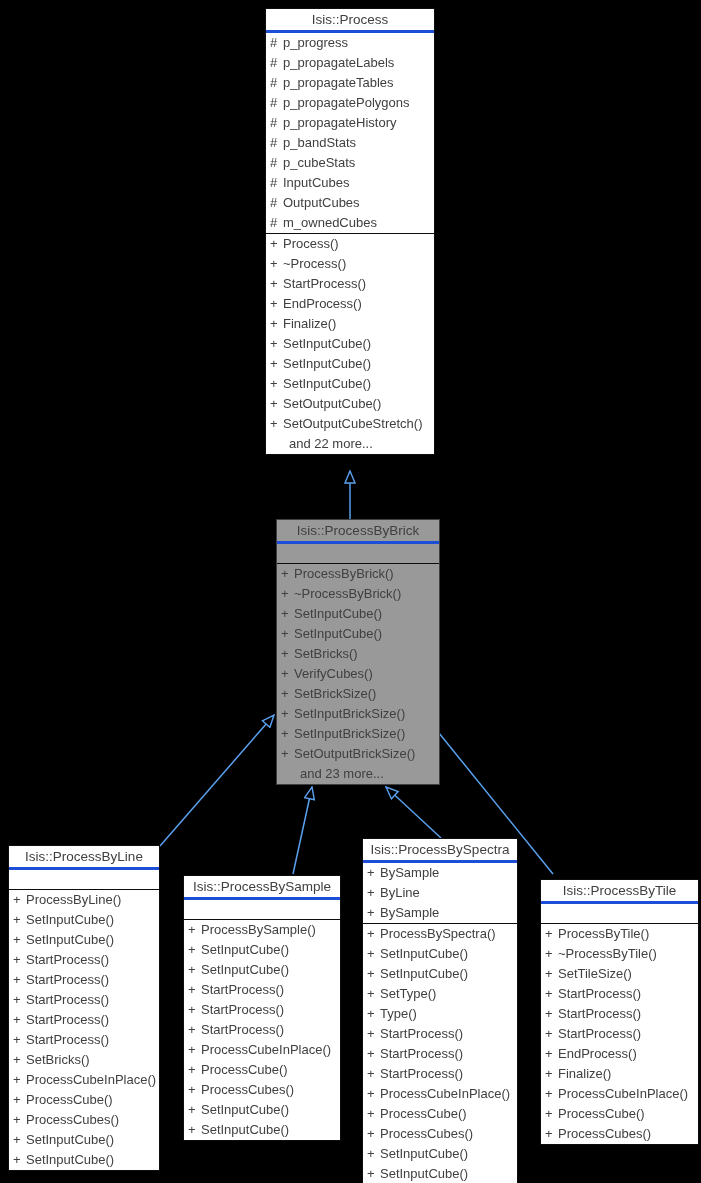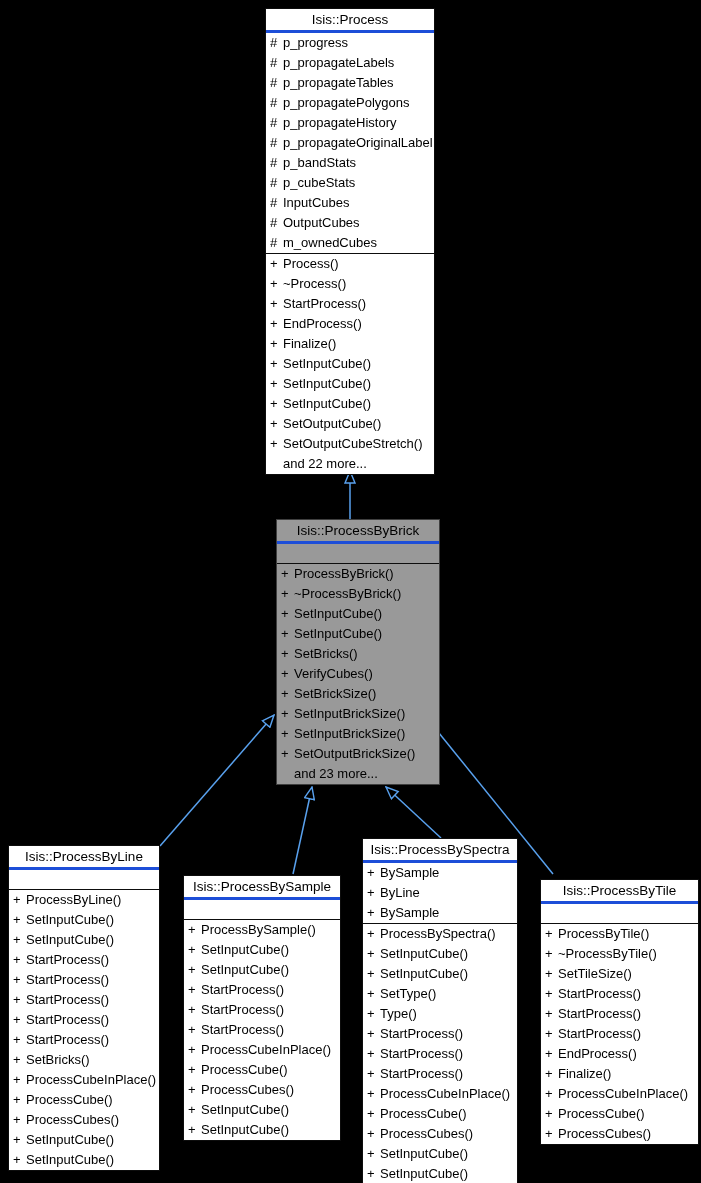--- a/index.html
+++ b/index.html
@@ -11,21 +11,21 @@
     overflow: hidden;
   }
   #canvas { position: absolute; inset: 0; width: 701px; height: 1183px; }
   #edges-svg { position: absolute; left: 0; top: 0; z-index: 1; pointer-events: none; }
 
   .uml-box {
     position: absolute;
     z-index: 2;
     background: #ffffff;
     border: 1px solid #0d0d0d;
-    color: #000000;
+    color: #404040;
     box-sizing: border-box;
   }
   .uml-box.highlight {
     background: #999999;
     border-color: #3f3f3f;
   }
   .uml-title {
     height: 21px;
     line-height: 21px;
     text-align: center;
@@ -40,21 +40,21 @@
   }
   .member-row {
     height: 20px;
     line-height: 20px;
     font-size: 13px;
     padding-left: 4px;
     white-space: nowrap;
     overflow: hidden;
   }
   .member-row .prefix { display: inline-block; width: 13px; }
-  .member-row.more-row { padding-left: 17px; }
+  .member-row.more-row { padding-left: 23px; }
 
   
   #box-process          { left: 265px; top: 8px;   width: 170px; }
   #box-processbybrick   { left: 276px; top: 519px; width: 164px; }
   #box-processbyline    { left: 8px;   top: 845px; width: 152px; }
   #box-processbysample  { left: 183px; top: 875px; width: 158px; }
   #box-processbyspectra { left: 362px; top: 838px; width: 156px; }
   #box-processbytile    { left: 540px; top: 879px; width: 159px; }
 </style>
 </head>
@@ -76,21 +76,20 @@
   </svg>
 
   <div id="box-process" class="uml-box">
     <div class="uml-title">Isis::Process</div>
     <div class="attrs-section">
         <div class="member-row"><span class="prefix">#</span><span>p_progress</span></div>
         <div class="member-row"><span class="prefix">#</span><span>p_propagateLabels</span></div>
         <div class="member-row"><span class="prefix">#</span><span>p_propagateTables</span></div>
         <div class="member-row"><span class="prefix">#</span><span>p_propagatePolygons</span></div>
         <div class="member-row"><span class="prefix">#</span><span>p_propagateHistory</span></div>
-        <div class="member-row"><span class="prefix">#</span><span>p_propagateOriginalLabel</span></div>
         <div class="member-row"><span class="prefix">#</span><span>p_bandStats</span></div>
         <div class="member-row"><span class="prefix">#</span><span>p_cubeStats</span></div>
         <div class="member-row"><span class="prefix">#</span><span>InputCubes</span></div>
         <div class="member-row"><span class="prefix">#</span><span>OutputCubes</span></div>
         <div class="member-row"><span class="prefix">#</span><span>m_ownedCubes</span></div>
       </div>
     <div class="methods-section">
         <div class="member-row"><span class="prefix">+</span><span>Process()</span></div>
         <div class="member-row"><span class="prefix">+</span><span>~Process()</span></div>
         <div class="member-row"><span class="prefix">+</span><span>StartProcess()</span></div>

